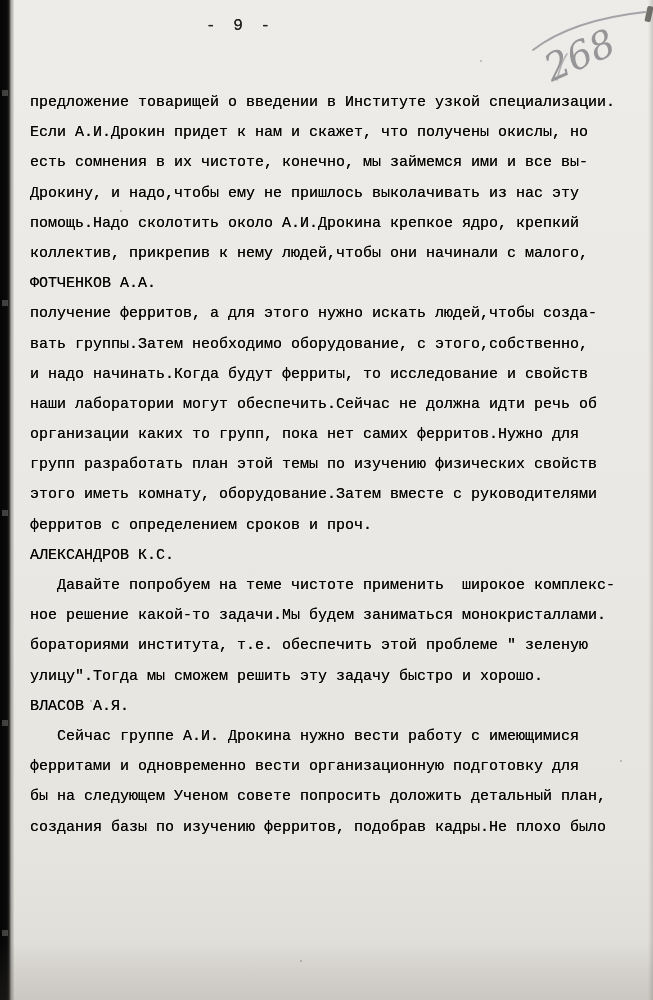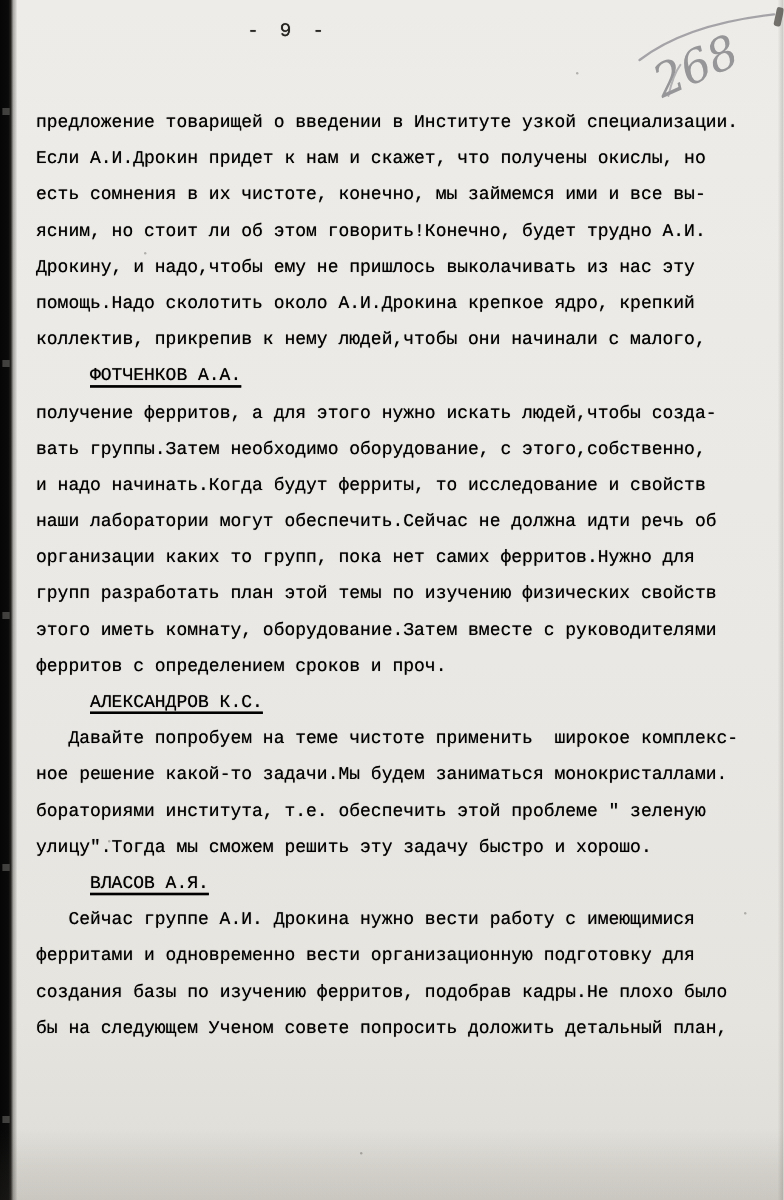--- a/index.html
+++ b/index.html
@@ -99,24 +99,22 @@
   .row {
     height: 30.2px;
     line-height: 30.2px;
     white-space: pre;
     letter-spacing: 0px;
   }
   .row.indent {
     padding-left: 27px;
   }
   .row.heading {
-    text-decoration: underline;
     text-decoration-thickness: 1.6px;
     text-underline-offset: 4px;
-    margin-left: 45px;
   }
 </style>
 </head>
 <body>
 
 <div class="paper"></div>
 
 <div class="edge-band"></div>
 <div class="right-edge"></div>
 <div class="corner-speck"></div>
@@ -137,36 +135,35 @@
 <svg class="handwritten" viewBox="0 0 120 95" xmlns="http://www.w3.org/2000/svg">
   <path d="M6,48 Q45,18 118,10" stroke="#98979b" stroke-width="2" fill="none" stroke-linecap="round" opacity="0.85"></path>
   <text x="18" y="72" transform="rotate(-24 40 60)" font-family="DejaVu Serif, serif" font-style="italic" font-size="38" fill="#8d8c90" opacity="0.9">268</text>
   <path d="M30,78 Q34,60 40,52" stroke="#98979b" stroke-width="1.6" fill="none" stroke-linecap="round" opacity="0.7"></path>
 </svg>
 
 <div class="doc-body">
     <div class="row line">предложение товарищей о введении в Институте узкой специализации.</div>
     <div class="row line">Если А.И.Дрокин придет к нам и скажет, что получены окислы, но</div>
     <div class="row line">есть сомнения в их чистоте, конечно, мы займемся ими и все вы-</div>
-    <div class="row line">ясним, но стоит ли об этом говорить!Конечно, будет трудно А.И.</div>
     <div class="row line">Дрокину, и надо,чтобы ему не пришлось выколачивать из нас эту</div>
     <div class="row line">помощь.Надо сколотить около А.И.Дрокина крепкое ядро, крепкий</div>
     <div class="row line">коллектив, прикрепив к нему людей,чтобы они начинали с малого,</div>
     <div class="row heading">ФОТЧЕНКОВ А.А.</div>
     <div class="row line">получение ферритов, а для этого нужно искать людей,чтобы созда-</div>
     <div class="row line">вать группы.Затем необходимо оборудование, с этого,собственно,</div>
     <div class="row line">и надо начинать.Когда будут ферриты, то исследование и свойств</div>
     <div class="row line">наши лаборатории могут обеспечить.Сейчас не должна идти речь об</div>
     <div class="row line">организации каких то групп, пока нет самих ферритов.Нужно для</div>
     <div class="row line">групп разработать план этой темы по изучению физических свойств</div>
     <div class="row line">этого иметь комнату, оборудование.Затем вместе с руководителями</div>
     <div class="row line">ферритов с определением сроков и проч.</div>
     <div class="row heading">АЛЕКСАНДРОВ К.С.</div>
     <div class="row line indent">Давайте попробуем на теме чистоте применить  широкое комплекс-</div>
     <div class="row line">ное решение какой-то задачи.Мы будем заниматься монокристаллами.</div>
     <div class="row line">бораториями института, т.е. обеспечить этой проблеме " зеленую</div>
     <div class="row line">улицу".Тогда мы сможем решить эту задачу быстро и хорошо.</div>
     <div class="row heading">ВЛАСОВ А.Я.</div>
     <div class="row line indent">Сейчас группе А.И. Дрокина нужно вести работу с имеющимися</div>
     <div class="row line">ферритами и одновременно вести организационную подготовку для</div>
+    <div class="row line">бы на следующем Ученом совете попросить доложить детальный план,</div>
     <div class="row line">создания базы по изучению ферритов, подобрав кадры.Не плохо было</div>
-    <div class="row line">бы на следующем Ученом совете попросить доложить детальный план,</div>
   </div>
 
 </body></html>

